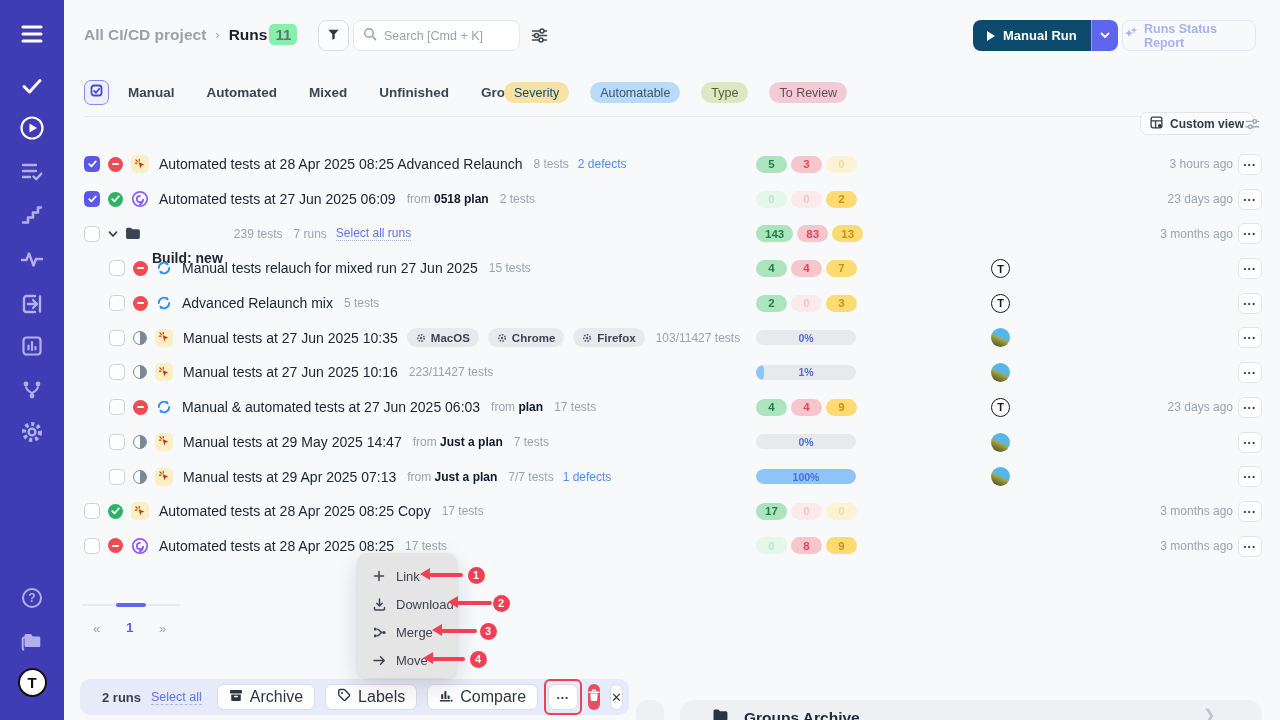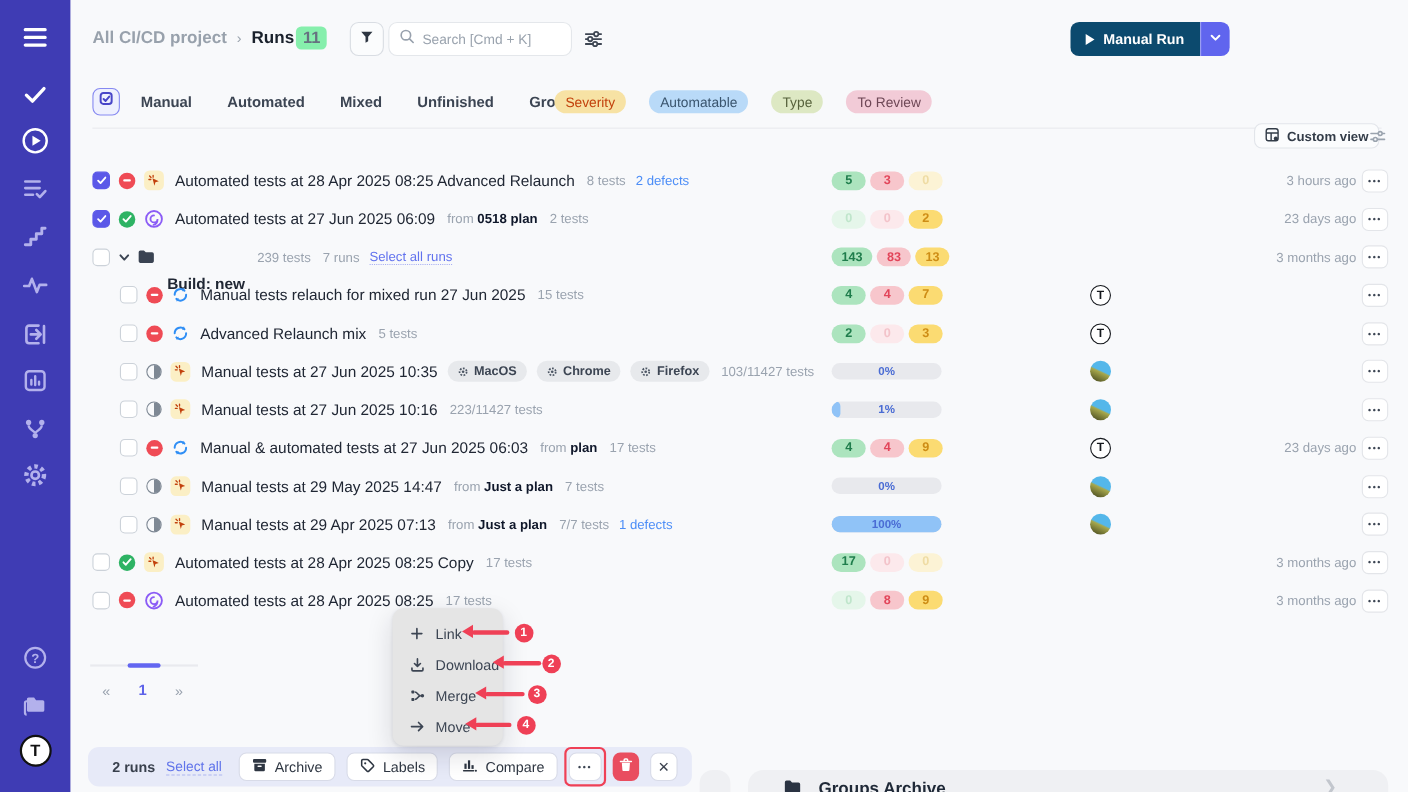--- a/index.html
+++ b/index.html
@@ -79,21 +79,21 @@
   #pg-track { position:absolute; left:82px; top:604px; width:98px; height:2px; background:#e9eaee; }
   #pg-active { position:absolute; left:116px; top:603px; width:30px; height:3.5px; background:#6366f1; border-radius:2px; }
   .pg-nav { position:absolute; top:621px; font-size:13px; color:#9aa3af; cursor:pointer; }
   #pg-prev { left:93px; } #pg-next { left:159px; }
   #pg-num { position:absolute; left:126px; top:620px; font-size:13.5px; color:#5e63e9; font-weight:600; cursor:pointer; }
 
   
   #selbar { position:absolute; left:80px; top:679px; width:549px; height:36px; background:#e7eaf8; border-radius:10px; display:flex; align-items:center; padding:0 13px 0 22px; gap:10px; }
   #selbar .cnt { font-size:13px; color:#39404d; font-weight:600; white-space:nowrap; }
   #selbar .selall { font-size:12.5px; color:#6073ea; border-bottom:1.5px dashed #aeb6f0; cursor:pointer; margin-right:5px; white-space:nowrap; }
-  .sbtn { height:26px; border:1px solid #d8dbe8; border-radius:7px; background:#fff; display:flex; align-items:center; gap:7px; padding:0 11px; font-size:13px; color:#2e3642; font-weight:500; cursor:pointer; white-space:nowrap; }
+  .sbtn { height:26px; border:1px solid #d8dbe8; border-radius:7px; background:#fff; display:flex; align-items:center; gap:7px; padding:0 11px; font-size:16px; color:#2e3642; font-weight:500; cursor:pointer; white-space:nowrap; }
   #more-wrap { position:relative; }
   #more-btn { width:30px; height:26px; border:1px solid #d8dbe8; border-radius:7px; background:#fff; display:flex; align-items:center; justify-content:center; font-size:8px; letter-spacing:1.5px; font-weight:700; color:#3c4553; cursor:pointer; }
   #more-annot { position:absolute; inset:-5px -4px; border:2.5px solid #ef4056; border-radius:6px; pointer-events:none; }
   #trash-btn { width:25px; height:26px; background:#e94d5f; border:none; border-radius:7px; display:flex; align-items:center; justify-content:center; cursor:pointer; }
   #selbar-close { margin-left:auto; width:26px; height:26px; background:#fff; border:1px solid #d8dbe8; border-radius:7px; display:flex; align-items:center; justify-content:center; font-size:13px; color:#39404d; cursor:pointer; }
 
   
   #ctx-menu { position:absolute; left:357px; top:553px; width:100px; height:125px; background:#e5e5e5; border-radius:10px; box-shadow:0 8px 24px rgba(20,24,40,.14), 0 1px 3px rgba(20,24,40,.08); padding-top:9px; }
   .ctx-item { height:28px; display:flex; align-items:center; gap:10px; padding-left:15px; cursor:pointer; }
   .ctx-item .ci-ic { width:14px; display:flex; justify-content:center; color:#3c4553; }
@@ -245,36 +245,43 @@
     <div class="mr-main">
       <span class="play-tri"></span>
       <span>Manual Run</span>
     </div>
     <div class="mr-chev">
       <span><svg width="10" height="7" viewBox="0 0 10 7">
             <path d="M1.5 1.5 5 5l3.5-3.5" stroke="#fff" stroke-width="1.8" fill="none" stroke-linecap="round" stroke-linejoin="round"></path>
           </svg></span>
     </div>
   </div>
+  <div id="report-btn">
+    <span><svg width="14" height="14" viewBox="0 0 14 14">
+          <path d="M6 2.2 7.1 5.1 10 6.2 7.1 7.3 6 10.2 4.9 7.3 2 6.2 4.9 5.1z" fill="#a8b1f4"></path>
+          <path d="M11 1.2v4M9 3.2h4" stroke="#a8b1f4" stroke-width="1.2" stroke-linecap="round"></path>
+        </svg></span>
+    <span>Runs Status Report</span>
+  </div>
 
   <div id="select-visible-btn">
     <span><svg width="14" height="14" viewBox="0 0 14 14">
           <rect x="1.5" y="1.5" width="10" height="10" rx="2.5" fill="none" stroke="#4946c8" stroke-width="1.8"></rect>
           <path d="M4.2 7 6 8.8 9.3 4.8" stroke="#4946c8" stroke-width="1.8" fill="none" stroke-linecap="round" stroke-linejoin="round"></path>
         </svg></span>
   </div>
   <div id="tabs">
       <span class="tab">Manual</span>
       <span class="tab">Automated</span>
       <span class="tab">Mixed</span>
       <span class="tab">Unfinished</span>
       <span class="tab">Groups</span>
     </div>
   <div id="filter-badges">
-      <span class="fbadge" style="background: rgb(247, 226, 164); color: #c2410c;">Severity</span>
+      <span class="fbadge" style="background: rgb(247, 226, 164); color: #0c4a6e;">Severity</span>
       <span class="fbadge" style="background: rgb(185, 218, 248); color: rgb(58, 85, 110);">Automatable</span>
       <span class="fbadge" style="background: rgb(221, 232, 195); color: rgb(86, 97, 59);">Type</span>
       <span class="fbadge" style="background: rgb(242, 203, 215); color: rgb(110, 71, 86);">To Review</span>
     </div>
   <div id="tabs-divider"></div>
 
   <div id="customview-btn">
     <span><svg width="13" height="13" viewBox="0 0 14 14">
           <rect x="1.2" y="1.2" width="11.6" height="11.6" rx="2.2" fill="none" stroke="#333c48" stroke-width="1.4"></rect>
           <path d="M1.2 5.2h11.6M6 5.2v7.6" stroke="#333c48" stroke-width="1.4"></path>

